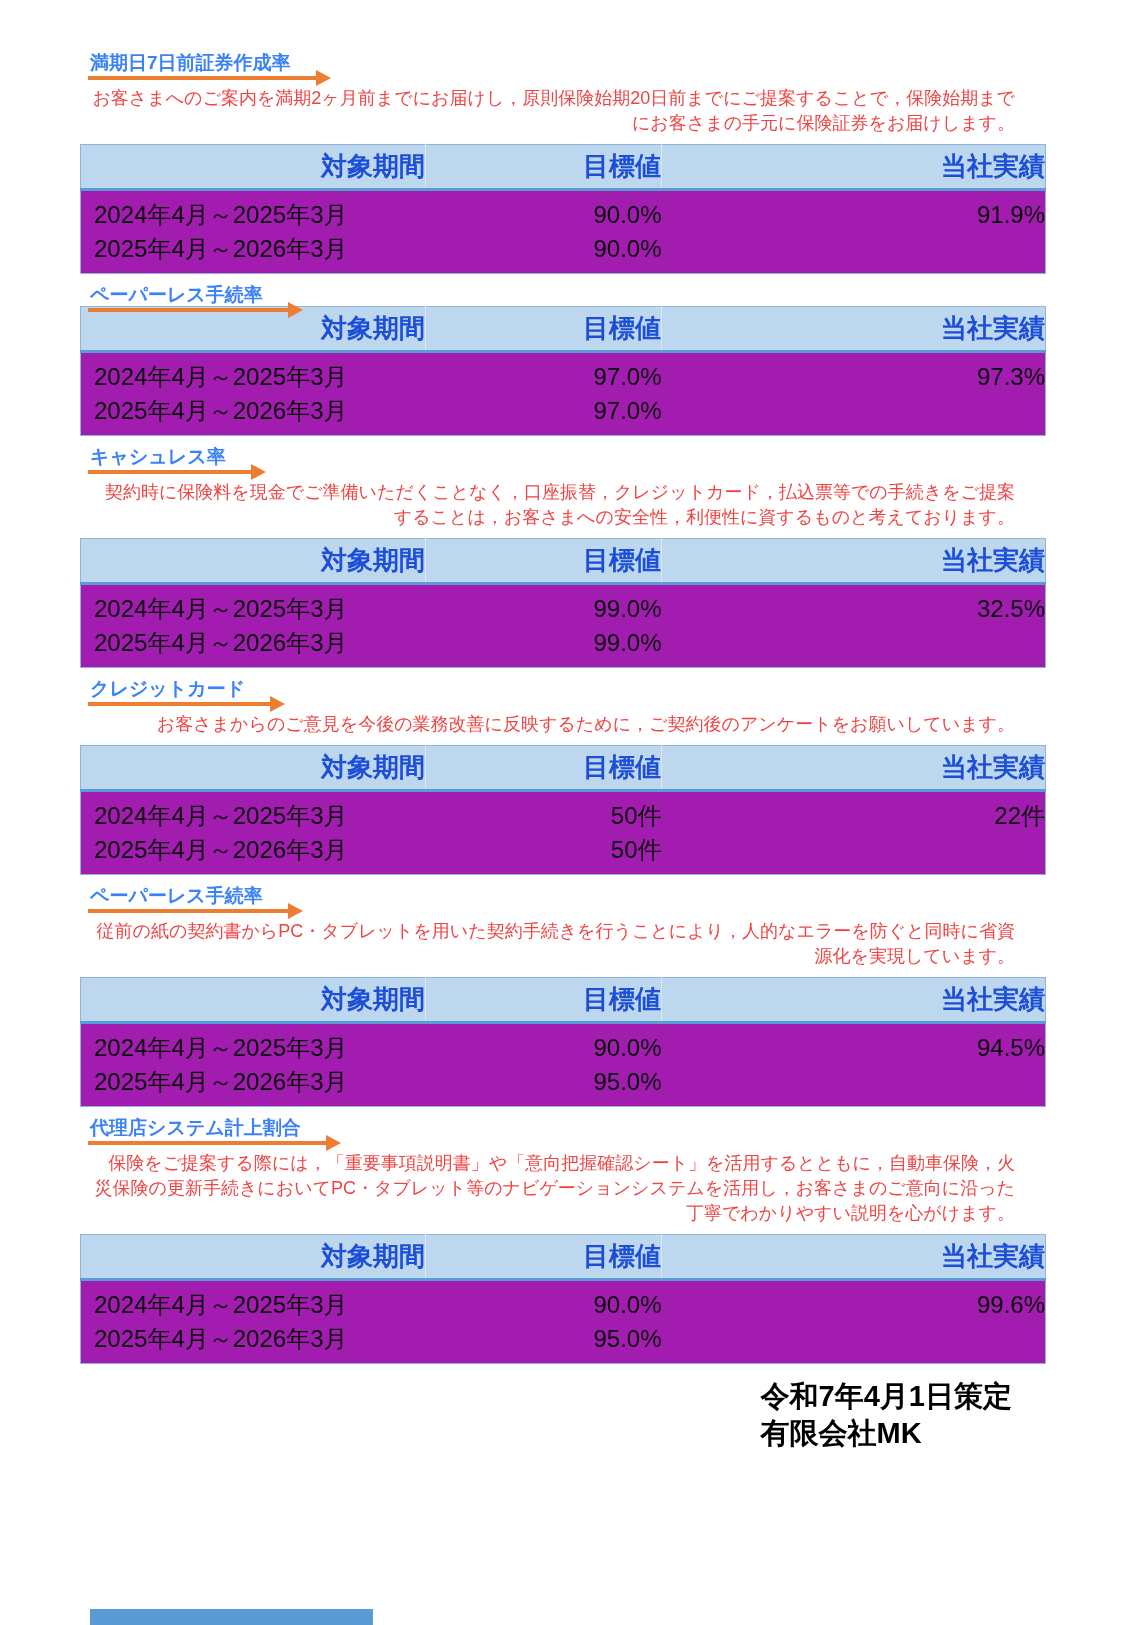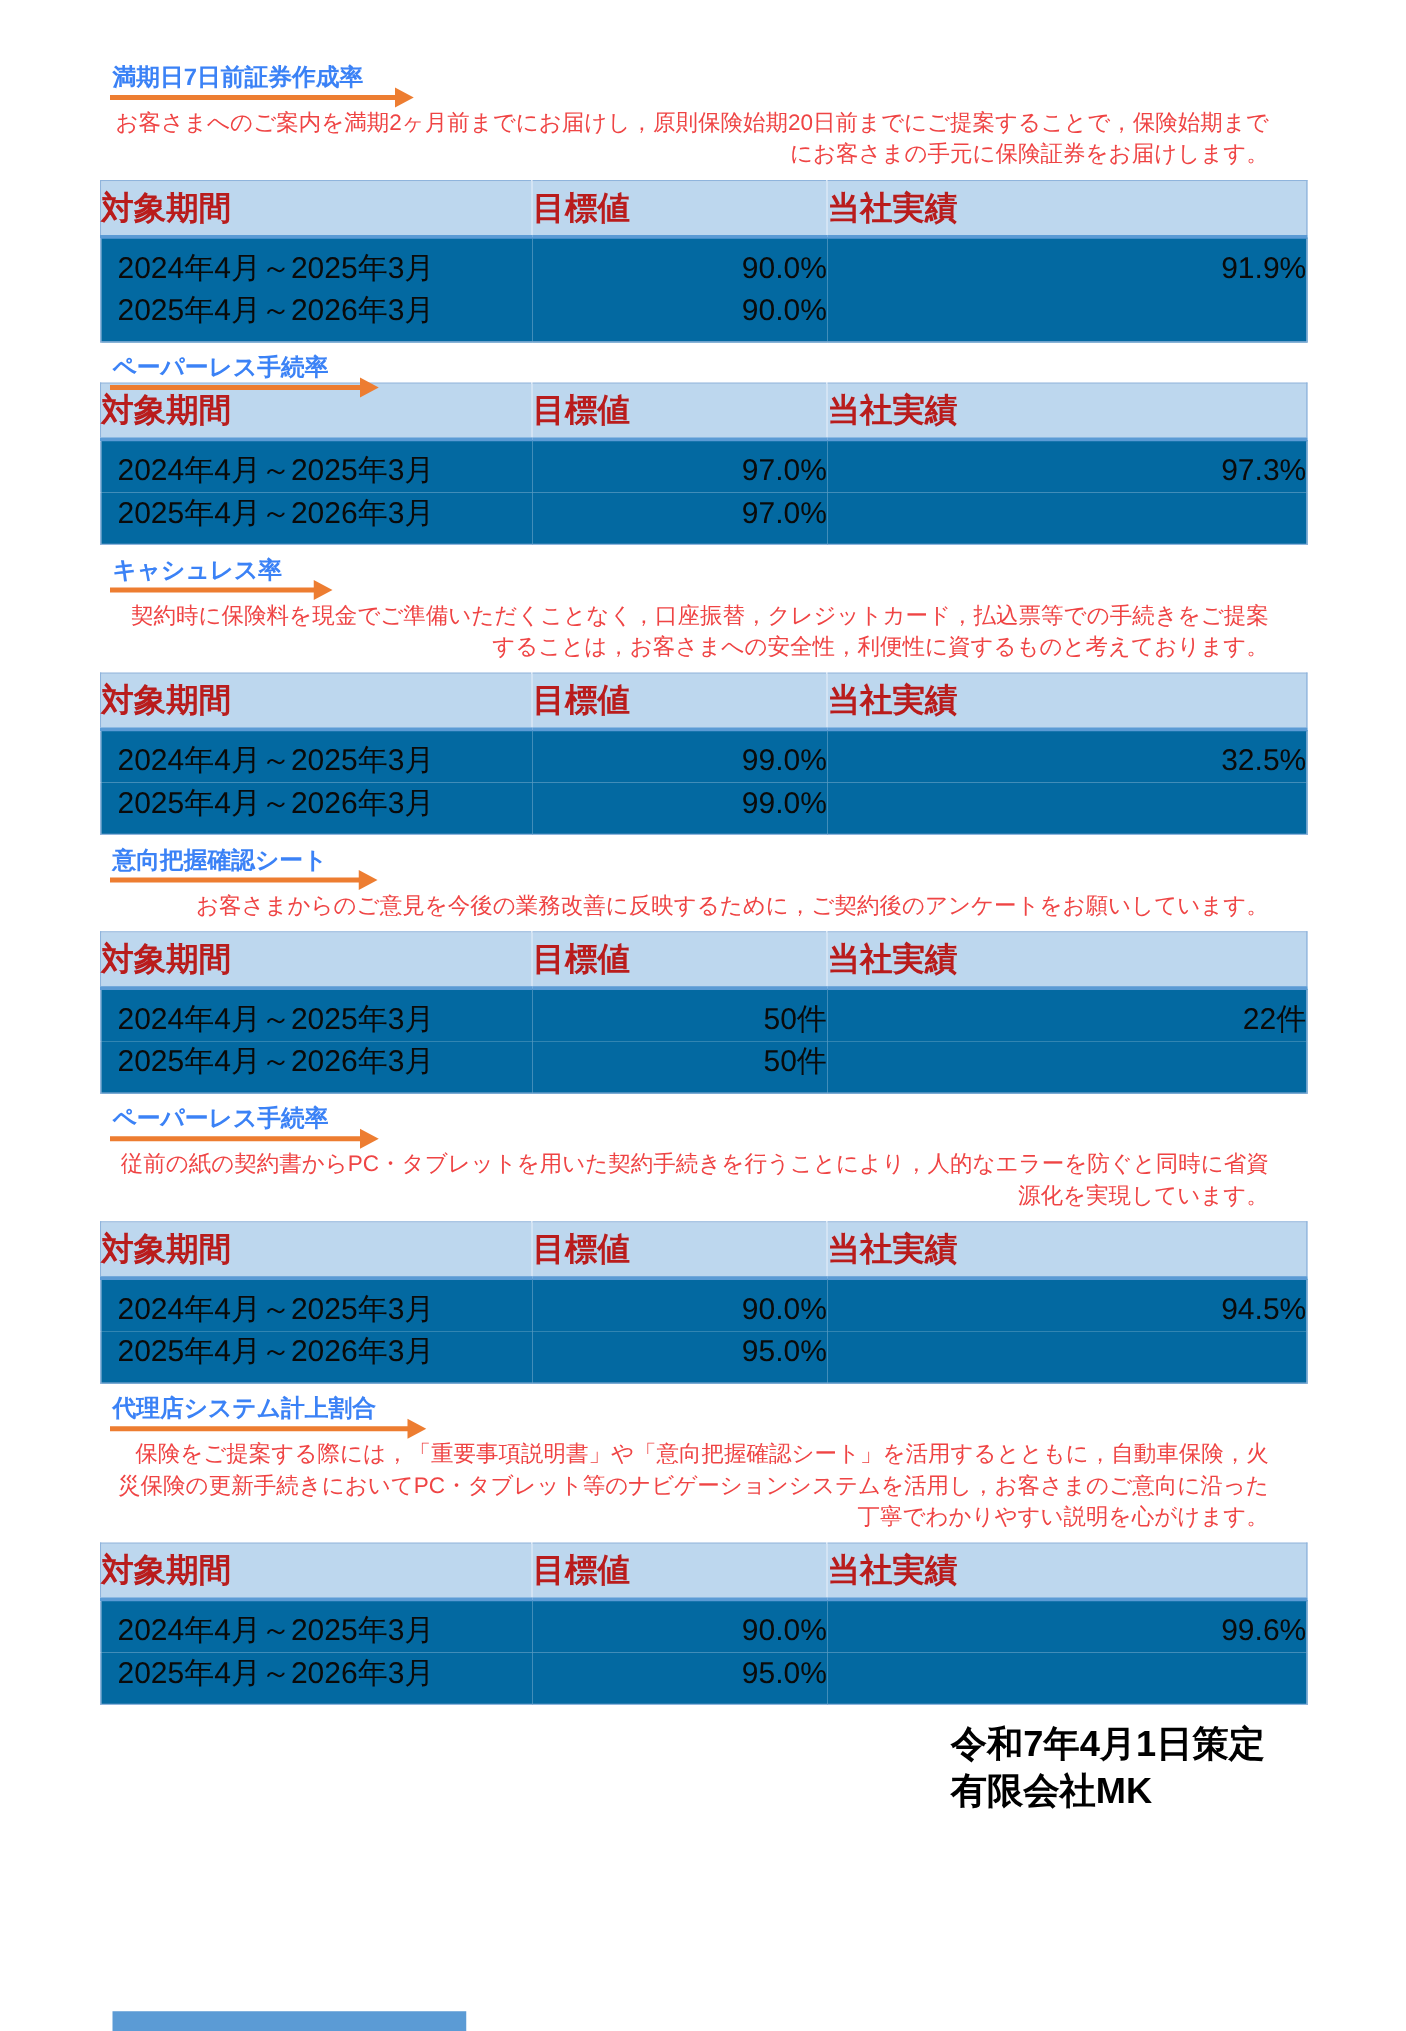--- a/index.html
+++ b/index.html
@@ -31,29 +31,29 @@
   table.mtable{
     width:965px;margin-left:80px;
     border-collapse:collapse;table-layout:fixed;
     border:1px solid #8FB4DC;
   }
   .mtable col.c1{width:345px;}
   .mtable col.c2{width:236px;}
   .mtable col.c3{width:384px;}
   .mtable th{
     background:#BDD7EE;
-    font-size:26px;font-weight:700;color:#b91c1c;
-    text-align:left;padding:5px 0 6px;line-height:32px;
+    font-size:26px;font-weight:700;color:#1d4ed8;
+    text-align:right;padding:5px 0 6px;line-height:32px;
     border-bottom:3px solid #5B9BD5;
     margin-left:44px;
   }
   .mtable th + th{border-left:1px solid #d9e8f6;}
   .mtable td{
     font-size:24px;font-weight:400;line-height:30px;color:#0a0a0a;
-    padding:2px 0;background:#0369a1;
+    padding:2px 0;background:#a21caf;
   }
   .mtable tr.r1 td{padding-top:9px;}
   .mtable tr.r2 td{padding-bottom:9px;}
   .mtable td.period{text-align:left;padding-left:13px;}
   .mtable td.target,.mtable td.actual{text-align:right;}
   .footer{margin:14px 113px 0 0;text-align:right;}
   .footer-inner{display:inline-block;text-align:left;font-size:29px;font-weight:700;line-height:37px;color:#000;}
   .bottom-bar{
     position:absolute;left:90px;bottom:0;width:283px;height:16px;background:#5B9BD5;
   }
@@ -159,21 +159,21 @@
           <td class="period">2025年4月～2026年3月</td>
           <td class="target">99.0%</td>
           <td class="actual"></td>
         </tr>
       </tbody>
     </table>
   </section>
 
   <section class="sect">
     <div class="hw">
-      <span class="heading">意向把握確認シート</span>
+      <span class="heading">クレジットカード</span>
       <span class="arrow"></span>
     </div>
     <p class="desc">お客さまからのご意見を今後の業務改善に反映するために，ご契約後のアンケートをお願いしています。</p>
     <table class="mtable">
       <colgroup>
           <col class="c1">
           <col class="c2">
           <col class="c3">
         </colgroup>
       <thead>

